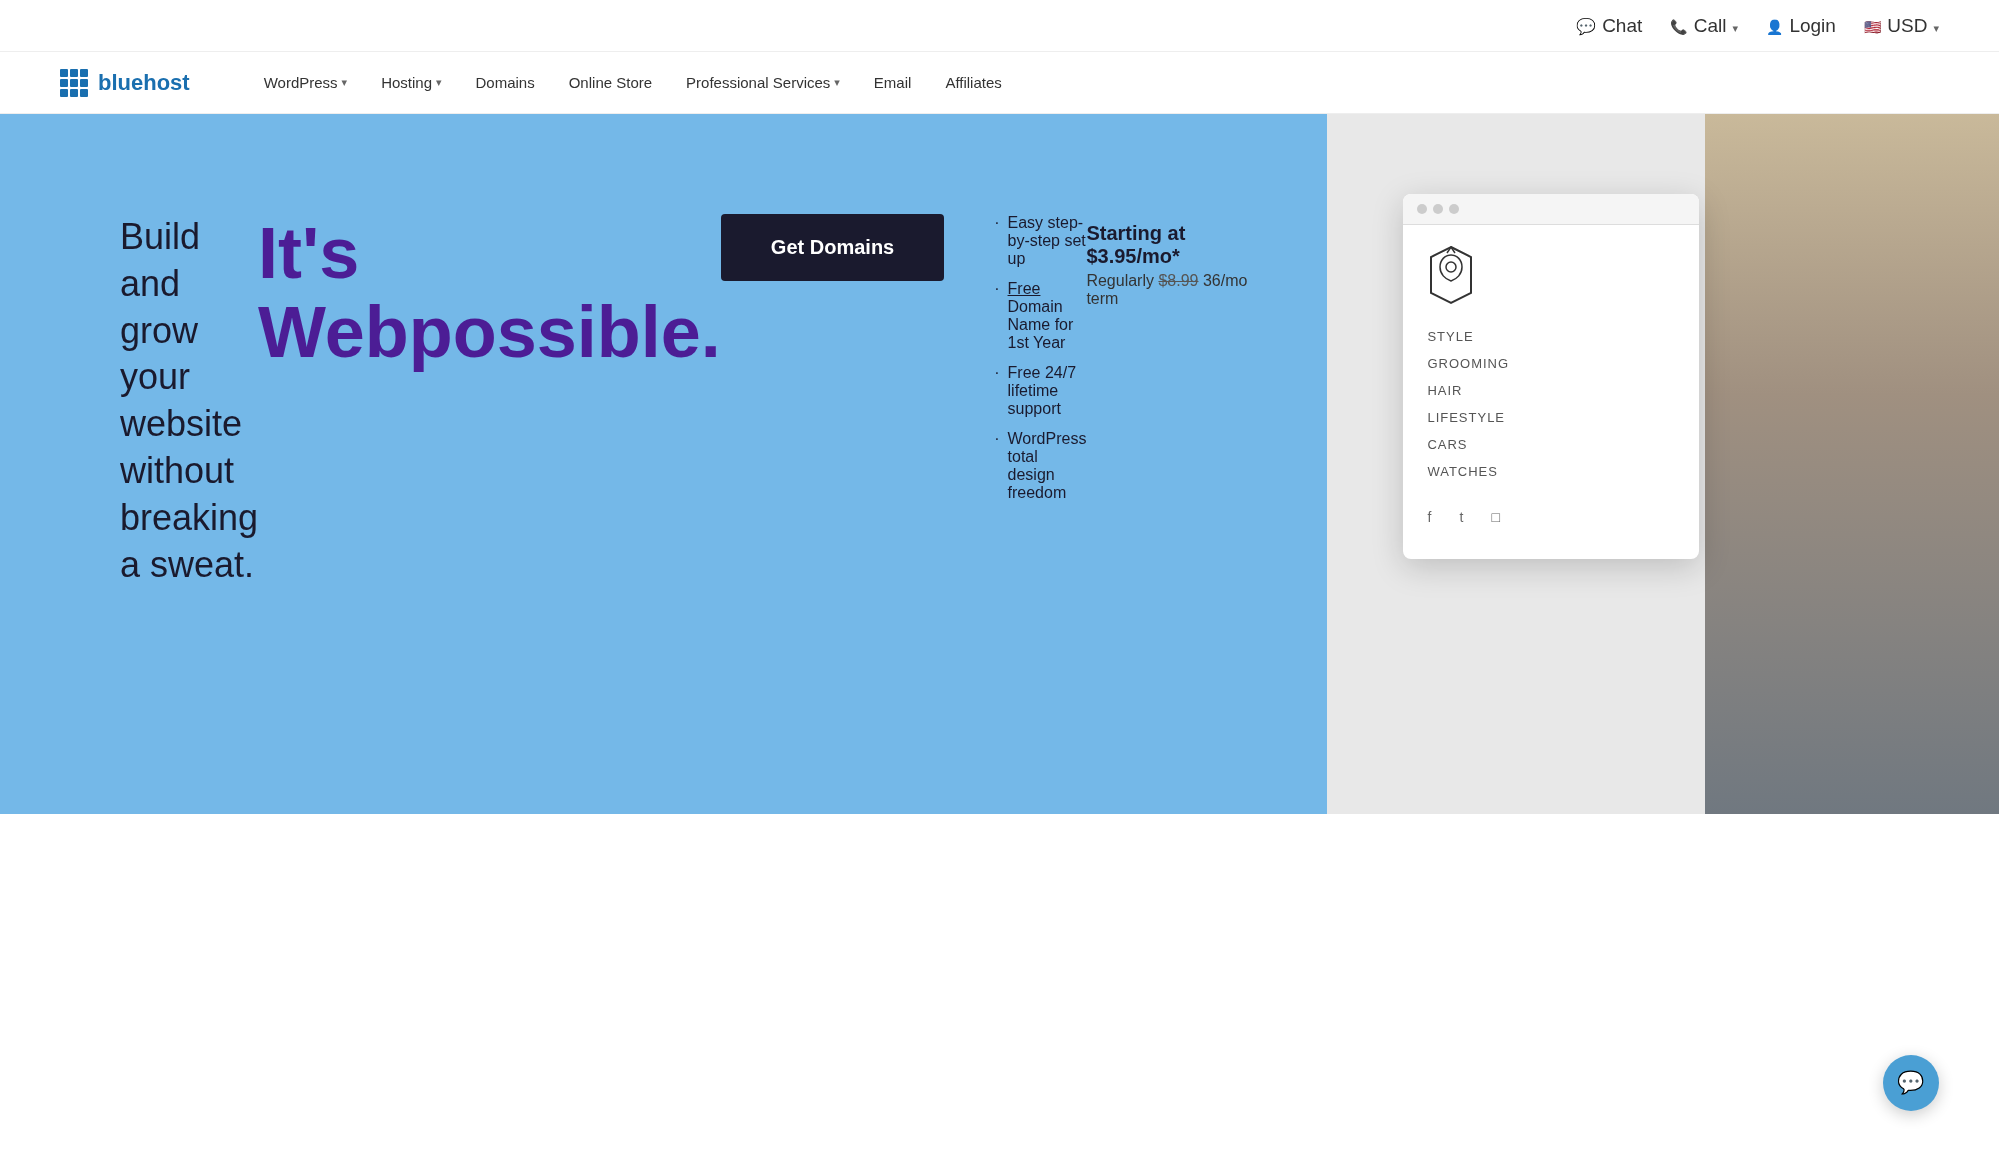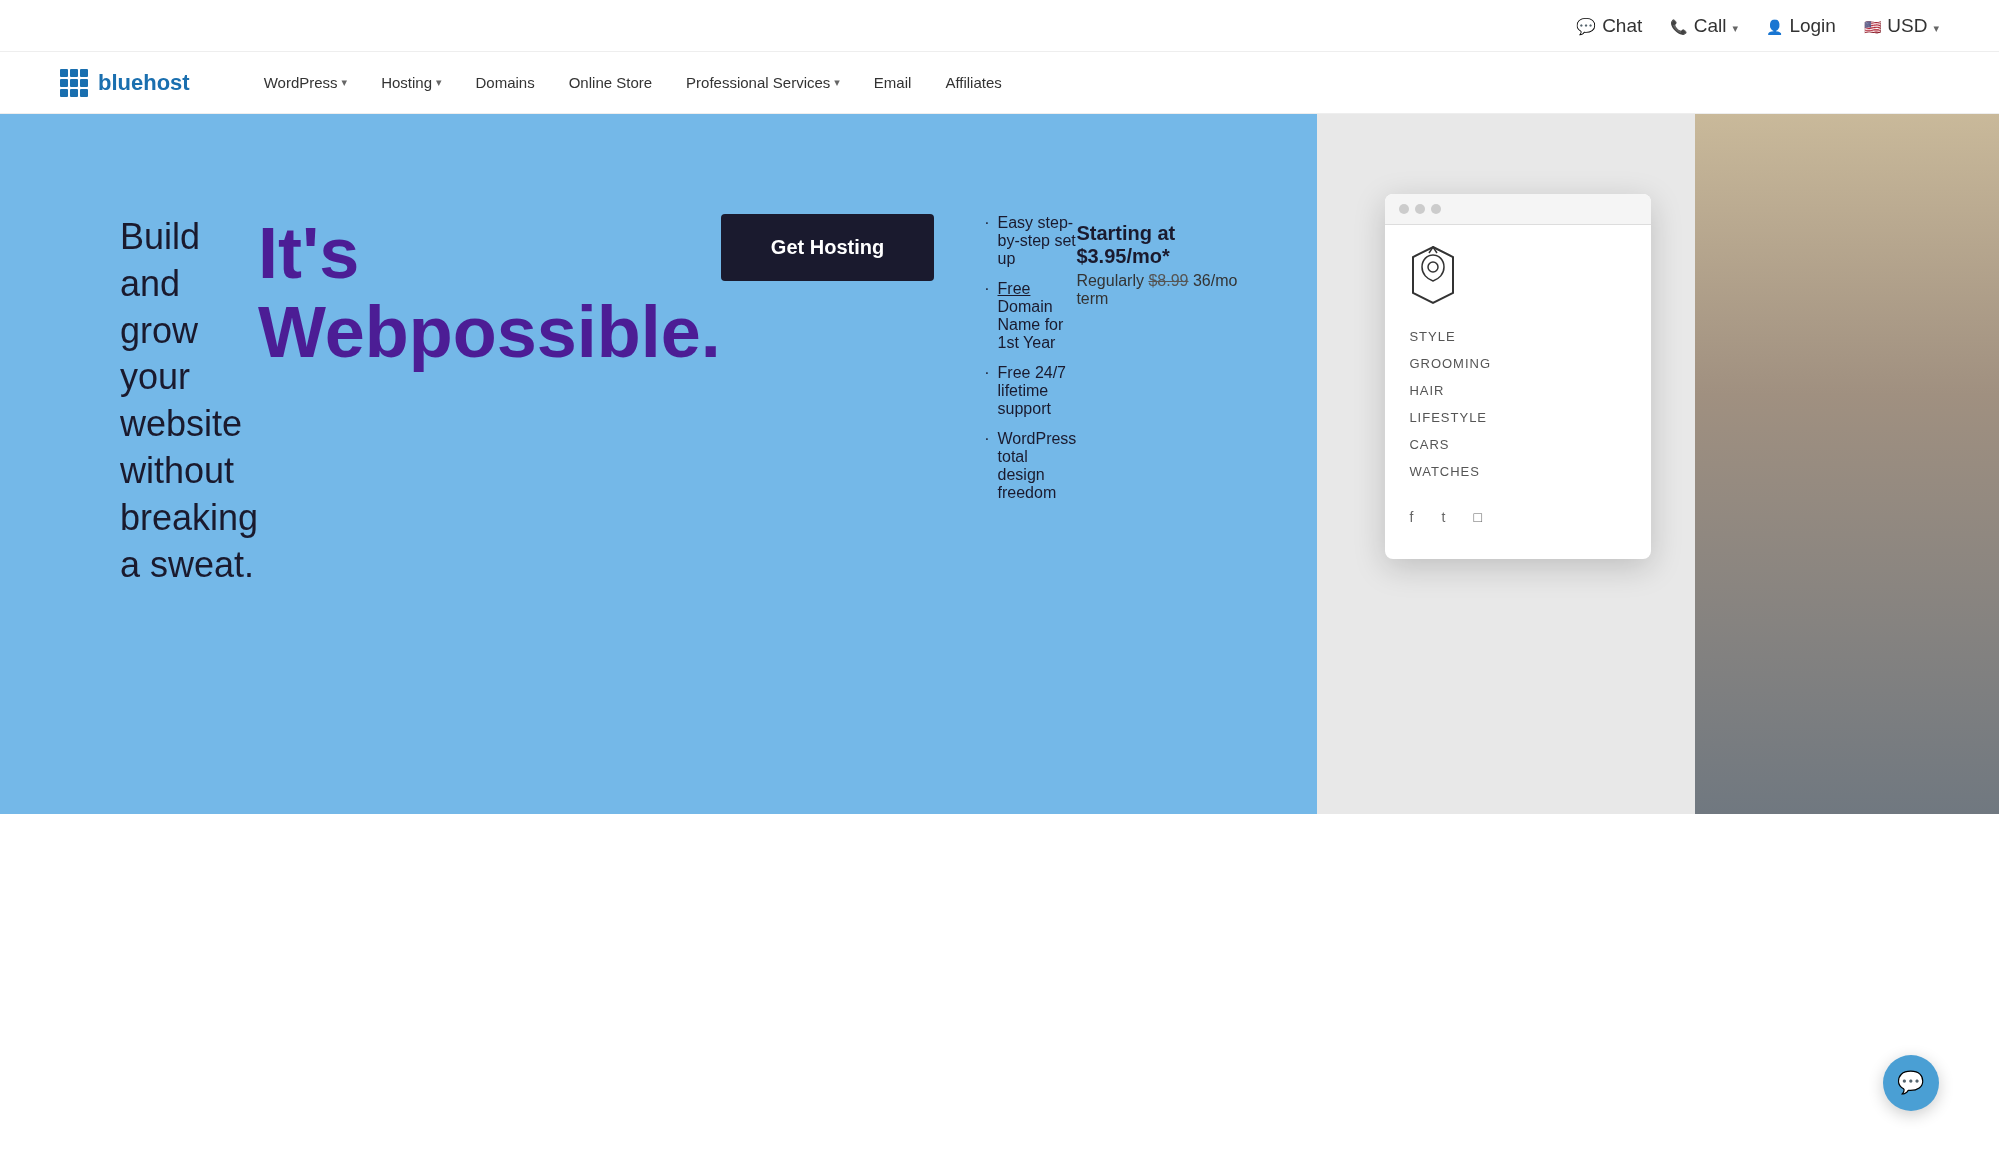--- a/index.html
+++ b/index.html
@@ -184,22 +184,22 @@
       position: absolute;
       top: 0;
       left: 0;
       width: 100%;
       height: 100%;
       background: #e8e8e8;
     }
     .mock-browser {
       position: absolute;
       top: 80px;
-      left: 68px;
-      width: 266px;
+      left: 76px;
+      width: 296px;
       background: #fff;
       border-radius: 8px;
       box-shadow: 0 8px 32px rgba(0,0,0,0.18);
       z-index: 3;
       overflow: hidden;
     }
     .browser-toolbar {
       background: #f5f5f5;
       padding: 10px 14px;
       display: flex;
@@ -361,21 +361,21 @@
     </li>
   </ul>
 </nav>
 
 <section class="hero">
 
   <div class="hero-left">
     <p class="hero-subtitle">Build and grow your website without breaking a sweat.</p>
     <h1 class="hero-title">It's Webpossible.</h1>
     <div class="hero-cta-area">
-      <button class="get-started-btn">Get Hosting</button>
+      <button class="get-started-btn">Get Domains</button>
       <ul class="feature-list">
         <li class="feature-item">
           <span class="feature-bullet">·</span>
           <span>Easy step-by-step set up</span>
         </li>
         <li class="feature-item">
           <span class="feature-bullet">·</span>
           <span><a>Free</a> Domain Name for 1st Year</span>
         </li>
         <li class="feature-item">

